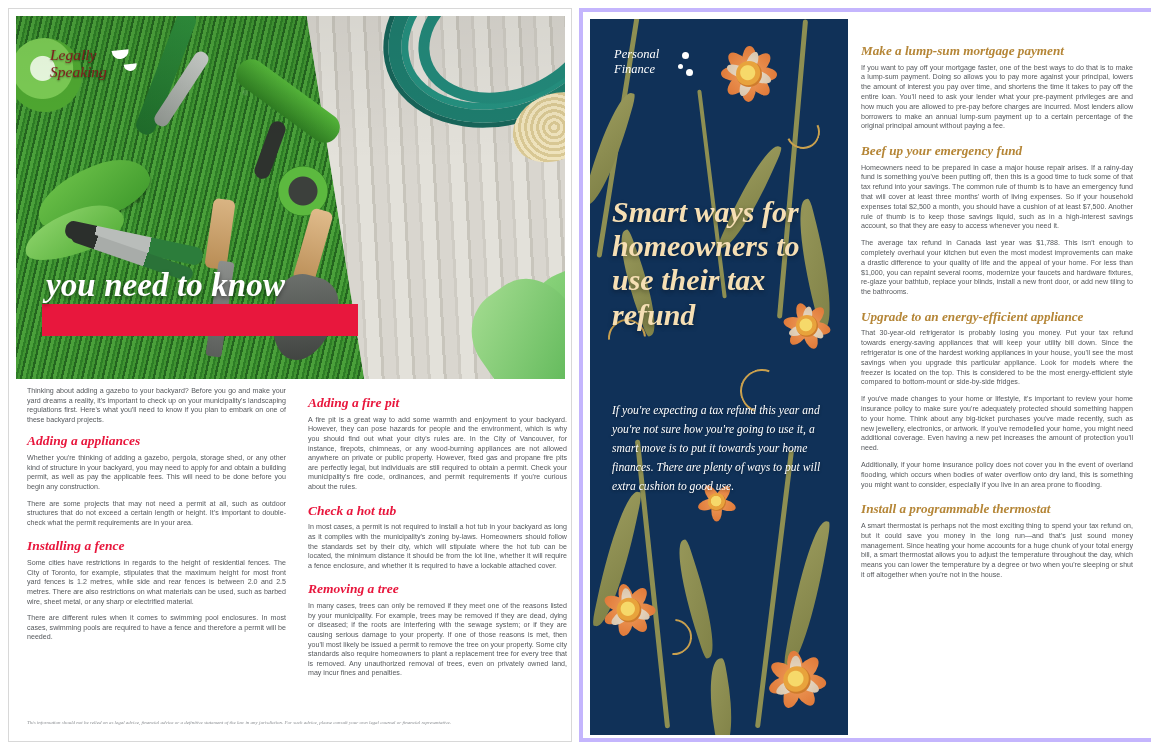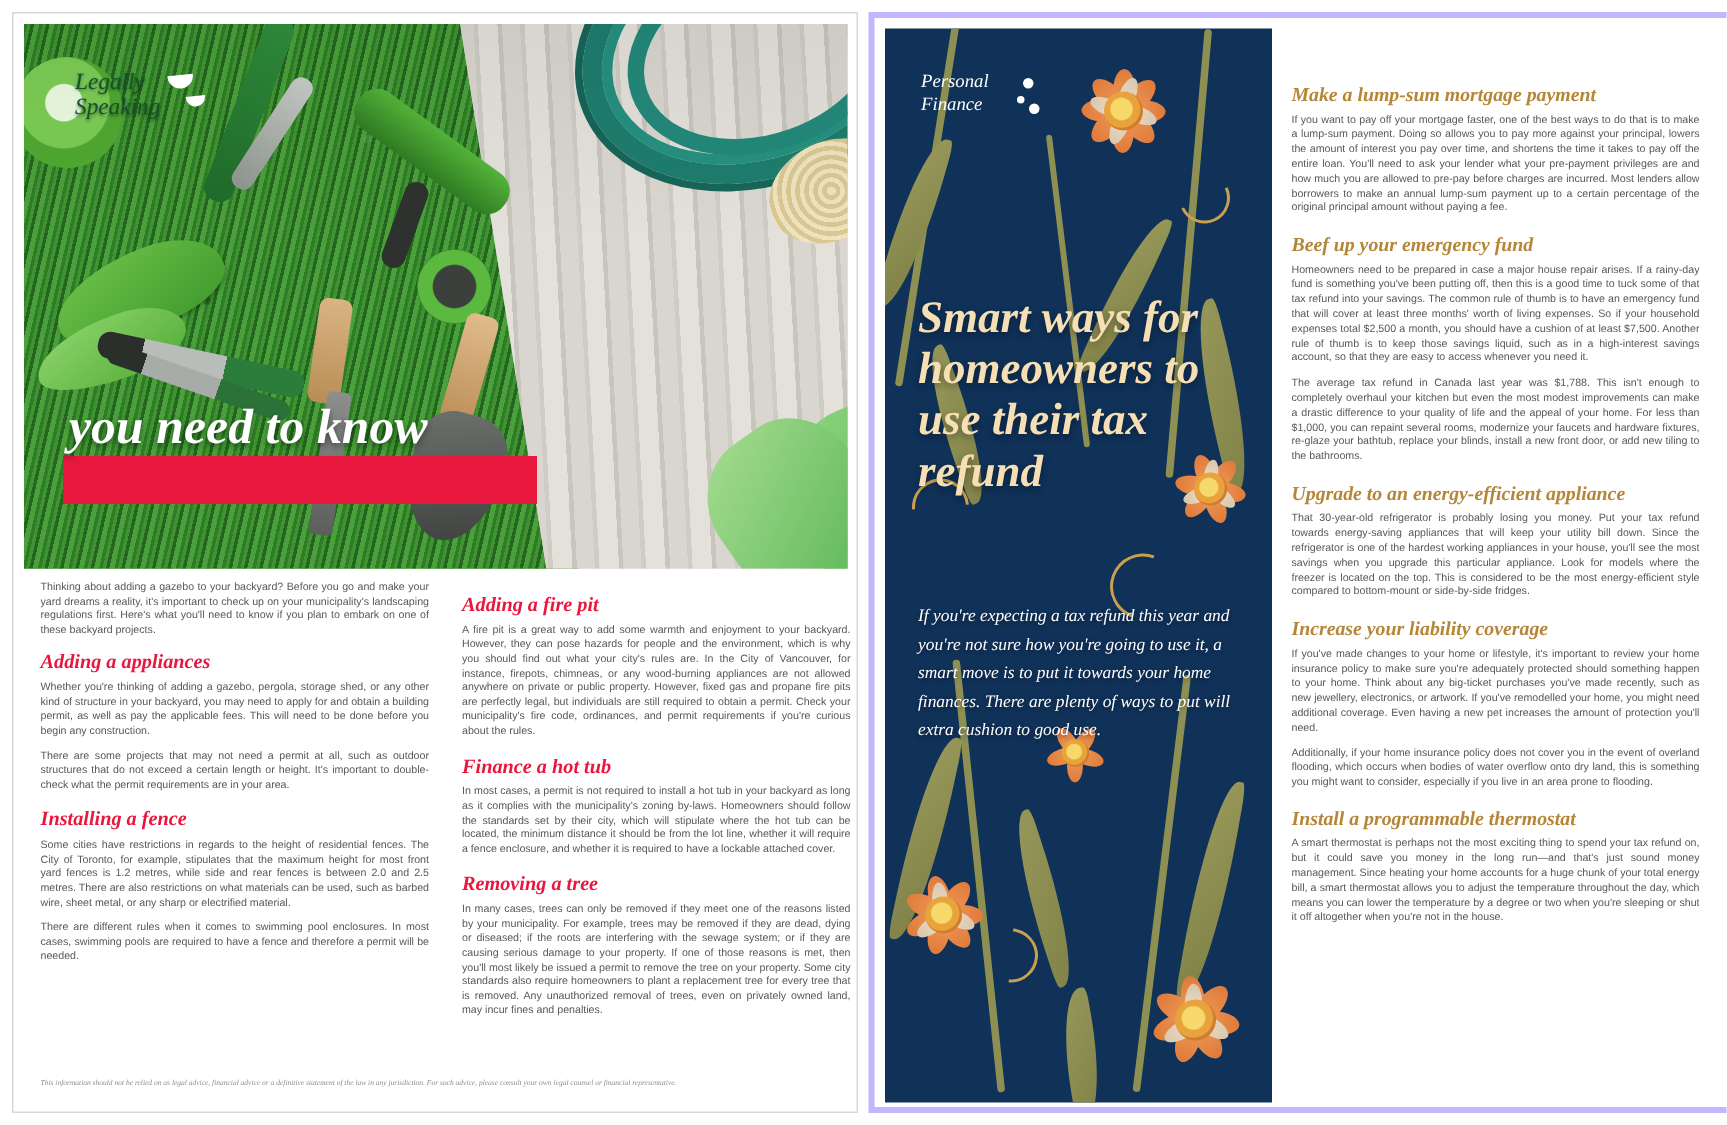--- a/index.html
+++ b/index.html
@@ -134,21 +134,21 @@
     position:absolute;left:256px;bottom:18px;width:62px;height:86px;
     background:linear-gradient(160deg,#6f736f,#3d403d);
     border-radius:40% 40% 50% 50%/30% 30% 62% 62%;transform:rotate(16deg);
   }
   .spade-h{
     position:absolute;left:286px;bottom:96px;width:22px;height:74px;
     background:linear-gradient(180deg,#e0bb8b,#bb8f58);transform:rotate(16deg);border-radius:6px;
   }
 
   
-  .logo{position:absolute;left:34px;top:30px;z-index:6;color:#14532d;
+  .logo{position:absolute;left:34px;top:30px;z-index:6;color:#7f1d1d;
     font-family:"Liberation Serif", serif;font-style:italic;font-size:15.5px;line-height:1.12;
     text-shadow:0 1px 2px rgba(0,0,0,.45);}
   .logo-leaf{position:absolute;left:62px;top:4px;width:17px;height:9px;
     background:#ffffff;border-radius:0 0 18px 18px;transform:rotate(-6deg);}
   .logo-leaf2{position:absolute;left:74px;top:18px;width:13px;height:7px;
     background:#ffffff;border-radius:0 0 14px 14px;transform:rotate(-6deg);}
 
   
   .headline{position:absolute;left:26px;top:252px;z-index:6;width:330px;}
   .hl-line{font-family:"Liberation Serif", serif;font-style:italic;font-weight:bold;
@@ -197,21 +197,21 @@
   .leafshape{position:absolute;background:linear-gradient(120deg,#9a9a5c,#7d7f45);
     border-radius:80% 10% 80% 10%;}
   .scroll{position:absolute;border:2px solid #c9a04e;border-radius:50%;
     border-right-color:transparent;border-bottom-color:transparent;}
   .stem{position:absolute;background:#8e8f52;border-radius:4px;}
 
   
   .rcol{position:absolute;left:278px;top:32px;width:272px;height:690px;overflow:hidden;}
   h3.gold{font-family:"Liberation Serif", serif;font-style:italic;font-weight:bold;
     color:#b58637;font-size:13.2px;margin:12px 0 5px 0;line-height:1.1;}
-  h3.gold.first{margin-top:12px;}
+  h3.gold.first{margin-top:0;}
   .rcol p.body{font-size:7.1px;line-height:9.8px;color:#55585c;}
 </style>
 </head>
 <body>
 
 <div class="spread">
 
   <div class="page page-left">
 
     <div class="hero">
@@ -262,21 +262,21 @@
 
         <h3 class="red">Installing a fence</h3>
         <p class="body">Some cities have restrictions in regards to the height of residential fences. The City of Toronto, for example, stipulates that the maximum height for most front yard fences is 1.2 metres, while side and rear fences is between 2.0 and 2.5 metres. There are also restrictions on what materials can be used, such as barbed wire, sheet metal, or any sharp or electrified material.</p>
         <p class="body">There are different rules when it comes to swimming pool enclosures. In most cases, swimming pools are required to have a fence and therefore a permit will be needed.</p>
       </div>
 
       <div class="lcol">
         <h3 class="red first">Adding a fire pit</h3>
         <p class="body">A fire pit is a great way to add some warmth and enjoyment to your backyard. However, they can pose hazards for people and the environment, which is why you should find out what your city's rules are. In the City of Vancouver, for instance, firepots, chimneas, or any wood-burning appliances are not allowed anywhere on private or public property. However, fixed gas and propane fire pits are perfectly legal, but individuals are still required to obtain a permit. Check your municipality's fire code, ordinances, and permit requirements if you're curious about the rules.</p>
 
-        <h3 class="red">Finance a hot tub</h3>
+        <h3 class="red">Check a hot tub</h3>
         <p class="body">In most cases, a permit is not required to install a hot tub in your backyard as long as it complies with the municipality's zoning by-laws. Homeowners should follow the standards set by their city, which will stipulate where the hot tub can be located, the minimum distance it should be from the lot line, whether it will require a fence enclosure, and whether it is required to have a lockable attached cover.</p>
 
         <h3 class="red">Removing a tree</h3>
         <p class="body">In many cases, trees can only be removed if they meet one of the reasons listed by your municipality. For example, trees may be removed if they are dead, dying or diseased; if the roots are interfering with the sewage system; or if they are causing serious damage to your property. If one of those reasons is met, then you'll most likely be issued a permit to remove the tree on your property. Some city standards also require homeowners to plant a replacement tree for every tree that is removed. Any unauthorized removal of trees, even on privately owned land, may incur fines and penalties.</p>
       </div>
     </div>
 
     <div class="disclaimer">This information should not be relied on as legal advice, financial advice or a definitive statement of the law in any jurisdiction. For such advice, please consult your own legal counsel or financial representative.</div>
   </div>
 
@@ -387,21 +387,20 @@
       <p class="body">If you want to pay off your mortgage faster, one of the best ways to do that is to make a lump-sum payment. Doing so allows you to pay more against your principal, lowers the amount of interest you pay over time, and shortens the time it takes to pay off the entire loan. You'll need to ask your lender what your pre-payment privileges are and how much you are allowed to pre-pay before charges are incurred. Most lenders allow borrowers to make an annual lump-sum payment up to a certain percentage of the original principal amount without paying a fee.</p>
 
       <h3 class="gold">Beef up your emergency fund</h3>
       <p class="body">Homeowners need to be prepared in case a major house repair arises. If a rainy-day fund is something you've been putting off, then this is a good time to tuck some of that tax refund into your savings. The common rule of thumb is to have an emergency fund that will cover at least three months' worth of living expenses. So if your household expenses total $2,500 a month, you should have a cushion of at least $7,500. Another rule of thumb is to keep those savings liquid, such as in a high-interest savings account, so that they are easy to access whenever you need it.</p>
 
       <p class="body">The average tax refund in Canada last year was $1,788. This isn't enough to completely overhaul your kitchen but even the most modest improvements can make a drastic difference to your quality of life and the appeal of your home. For less than $1,000, you can repaint several rooms, modernize your faucets and hardware fixtures, re-glaze your bathtub, replace your blinds, install a new front door, or add new tiling to the bathrooms.</p>
 
       <h3 class="gold">Upgrade to an energy-efficient appliance</h3>
       <p class="body">That 30-year-old refrigerator is probably losing you money. Put your tax refund towards energy-saving appliances that will keep your utility bill down. Since the refrigerator is one of the hardest working appliances in your house, you'll see the most savings when you upgrade this particular appliance. Look for models where the freezer is located on the top. This is considered to be the most energy-efficient style compared to bottom-mount or side-by-side fridges.</p>
 
-      <h3 class="gold">Increase your liability coverage</h3>
       <p class="body">If you've made changes to your home or lifestyle, it's important to review your home insurance policy to make sure you're adequately protected should something happen to your home. Think about any big-ticket purchases you've made recently, such as new jewellery, electronics, or artwork. If you've remodelled your home, you might need additional coverage. Even having a new pet increases the amount of protection you'll need.</p>
       <p class="body">Additionally, if your home insurance policy does not cover you in the event of overland flooding, which occurs when bodies of water overflow onto dry land, this is something you might want to consider, especially if you live in an area prone to flooding.</p>
 
       <h3 class="gold">Install a programmable thermostat</h3>
       <p class="body">A smart thermostat is perhaps not the most exciting thing to spend your tax refund on, but it could save you money in the long run—and that's just sound money management. Since heating your home accounts for a huge chunk of your total energy bill, a smart thermostat allows you to adjust the temperature throughout the day, which means you can lower the temperature by a degree or two when you're sleeping or shut it off altogether when you're not in the house.</p>
     </div>
   </div>
 
 </div>
 

